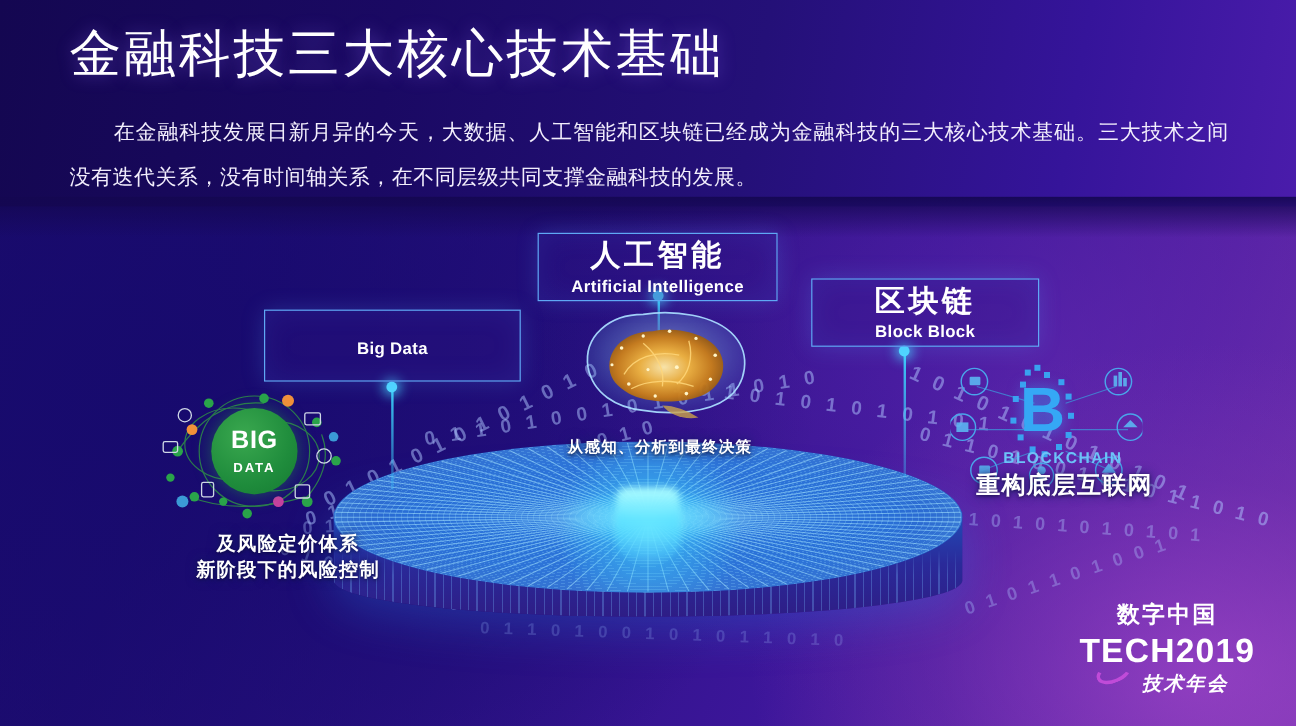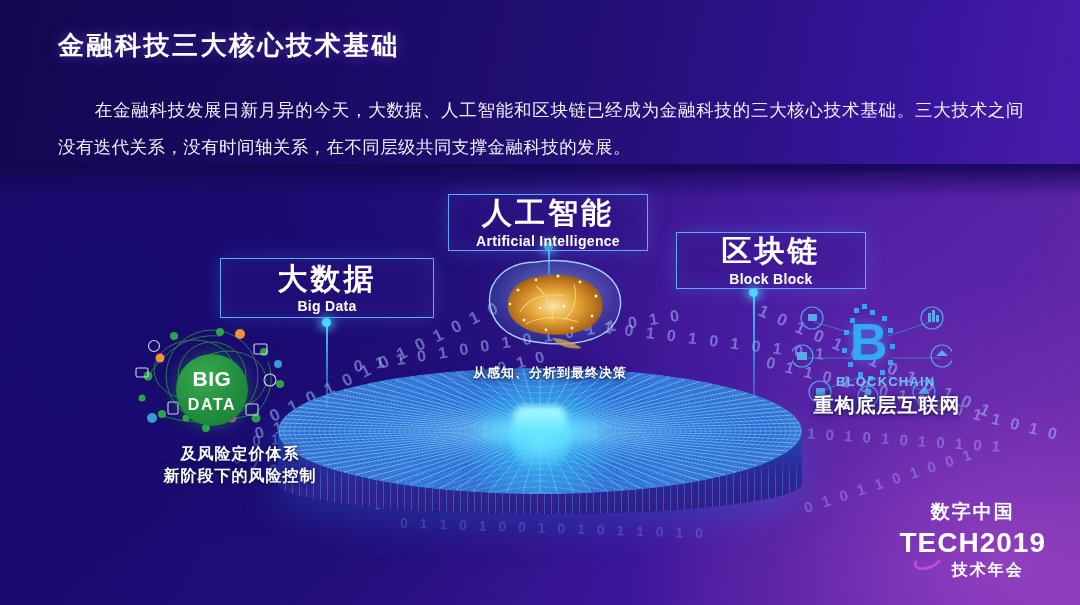--- a/index.html
+++ b/index.html
@@ -25,24 +25,23 @@
     background: linear-gradient(100deg, #140751 0%, #1a0963 30%, #241078 58%, #35149a 82%, #4a1cab 100%);
   }
   .topband:after{
     content:""; position:absolute; left:0; bottom:-26px; width:100%; height:34px;
     background: linear-gradient(to bottom, rgba(20,7,81,0.9), rgba(20,7,81,0));
   }
 
   
   #title {
     position: absolute; left: 58px; top: 16px;
-    font-size: 26px; font-weight: 700; color: #ffffff;
+    font-size: 43px; font-weight: 400; color: #ffffff;
     letter-spacing: 2.5px; white-space: nowrap;
     text-shadow: 0 0 14px rgba(150,110,255,0.45);
-    margin-top: 12px;
   }
   #bodytext {
     position: absolute; left: 58px; top: 92px; width: 966px;
     font-size: 17.5px; line-height: 37px; color: #f2eefc;
     text-align: justify; text-indent: 2.1em;
     letter-spacing: 0.4px;
   }
 
   
   .binary {
@@ -103,61 +102,61 @@
   }
 
   
   .card {
     position: absolute; border: 1.6px solid #5fa8f5;
     background: rgba(46,20,132,0.30);
     text-align: center; color: #fff;
     box-shadow: 0 0 18px rgba(90,160,255,0.22), inset 0 0 24px rgba(80,140,255,0.10);
     display: flex; flex-direction: column; align-items: center; justify-content: center;
   }
-  .card .cn { font-size: 30px; font-weight: 700; letter-spacing: 3px; line-height: 1.12; }
+  .card .cn { font-size: 25px; font-weight: 700; letter-spacing: 3px; line-height: 1.12; }
   .card .en { font-size: 14px; font-weight: 700; letter-spacing: 0.3px; margin-top: 3px; }
 
   
   .caption {
     position: absolute; color: #ffffff; font-weight: 700;
     text-align: center; letter-spacing: 1px; line-height: 22px;
     text-shadow: 0 0 9px rgba(20,30,110,0.95), 0 1px 3px rgba(0,0,0,0.6);
   }
 
   
   #bigdata { position: absolute; left: 128px; top: 318px; width: 168px; height: 116px; }
   #bd-core {
-    position: absolute; left: 48px; top: 36px; width: 72px; height: 72px; border-radius: 50%;
+    position: absolute; left: 48px; top: 22px; width: 72px; height: 72px; border-radius: 50%;
     background: radial-gradient(circle at 38% 32%, #3aa84f 0%, #1f8c3c 60%, #157a32 100%);
     display: flex; flex-direction: column; align-items: center; justify-content: center;
     box-shadow: 0 0 16px rgba(40,170,70,0.45);
   }
   #bd-core .big { color:#fff; font-size: 21px; font-weight: 700; letter-spacing: 0.5px; line-height: 1; }
-  #bd-core .data { color:#fff; font-size: 16px; font-weight: 700; letter-spacing: 1.6px; line-height: 1; margin-top: 8px; }
+  #bd-core .data { color:#fff; font-size: 11px; font-weight: 700; letter-spacing: 1.6px; line-height: 1; margin-top: 8px; }
 
   
   #blockchain { position: absolute; left: 792px; top: 300px; width: 160px; height: 104px; }
   #bc-b {
     position: absolute; left: 58px; top: 14px; width: 48px; height: 58px;
     color: #35a8f5; font-size: 52px; font-weight: 700; line-height: 56px;
     text-shadow: 0 0 12px rgba(60,170,255,0.6);
   }
   #bc-label {
     position: absolute; left: 44px; top: 74px; width: 78px; text-align: center;
     color: #6cc3f8; font-size: 13px; font-weight: 700; letter-spacing: 1.2px;
   }
 
   
   #brain { position: absolute; left: 474px; top: 250px; width: 160px; height: 104px; }
 
   
   #logo { position: absolute; right: 34px; bottom: 24px; text-align: center; color: #fff; }
   #logo .l1 { font-size: 19px; font-weight: 700; letter-spacing: 2px; }
   #logo .l2 { font-size: 28px; font-weight: 700; letter-spacing: 1px; margin-top: 2px; }
-  #logo .l3 { font-size: 16px; font-weight: 700; letter-spacing: 2px; margin-top: 1px; padding-left: 30px; }
+  #logo .l3 { font-size: 16px; font-weight: 700; letter-spacing: 2px; margin-top: 1px; padding-left: 30px; font-style: italic; }
   .swoosh { position: absolute; left: 14px; top: 25px; width: 30px; height: 17px;
             border-radius: 50%; border: 3px solid #c04bd8; transform: rotate(-22deg);
             border-right-color: transparent; border-top-color: transparent; }
 </style>
 </head>
 <body>
 
 <div id="slide">
 
   <div class="topband"></div>
@@ -429,21 +428,20 @@
           <rect x="88" y="70" width="5" height="5"></rect>
         <rect x="66" y="72" width="5" height="5"></rect>
           <rect x="76" y="76" width="5" height="5"></rect>
       </g>
     </svg>
     <div id="bc-b">B</div>
     <div id="bc-label">BLOCKCHAIN</div>
   </div>
 
   <div class="card" style="left:220px; top:258px; width:214px; height:60px;">
-    <div class="cn">大数据</div>
     <div class="en">Big Data</div>
   </div>
 
   <div class="card" style="left:448px; top:194px; width:200px; height:57px;">
     <div class="cn">人工智能</div>
     <div class="en">Artificial Intelligence</div>
   </div>
 
   <div class="card" style="left:676px; top:232px; width:190px; height:57px;">
     <div class="cn">区块链</div>

